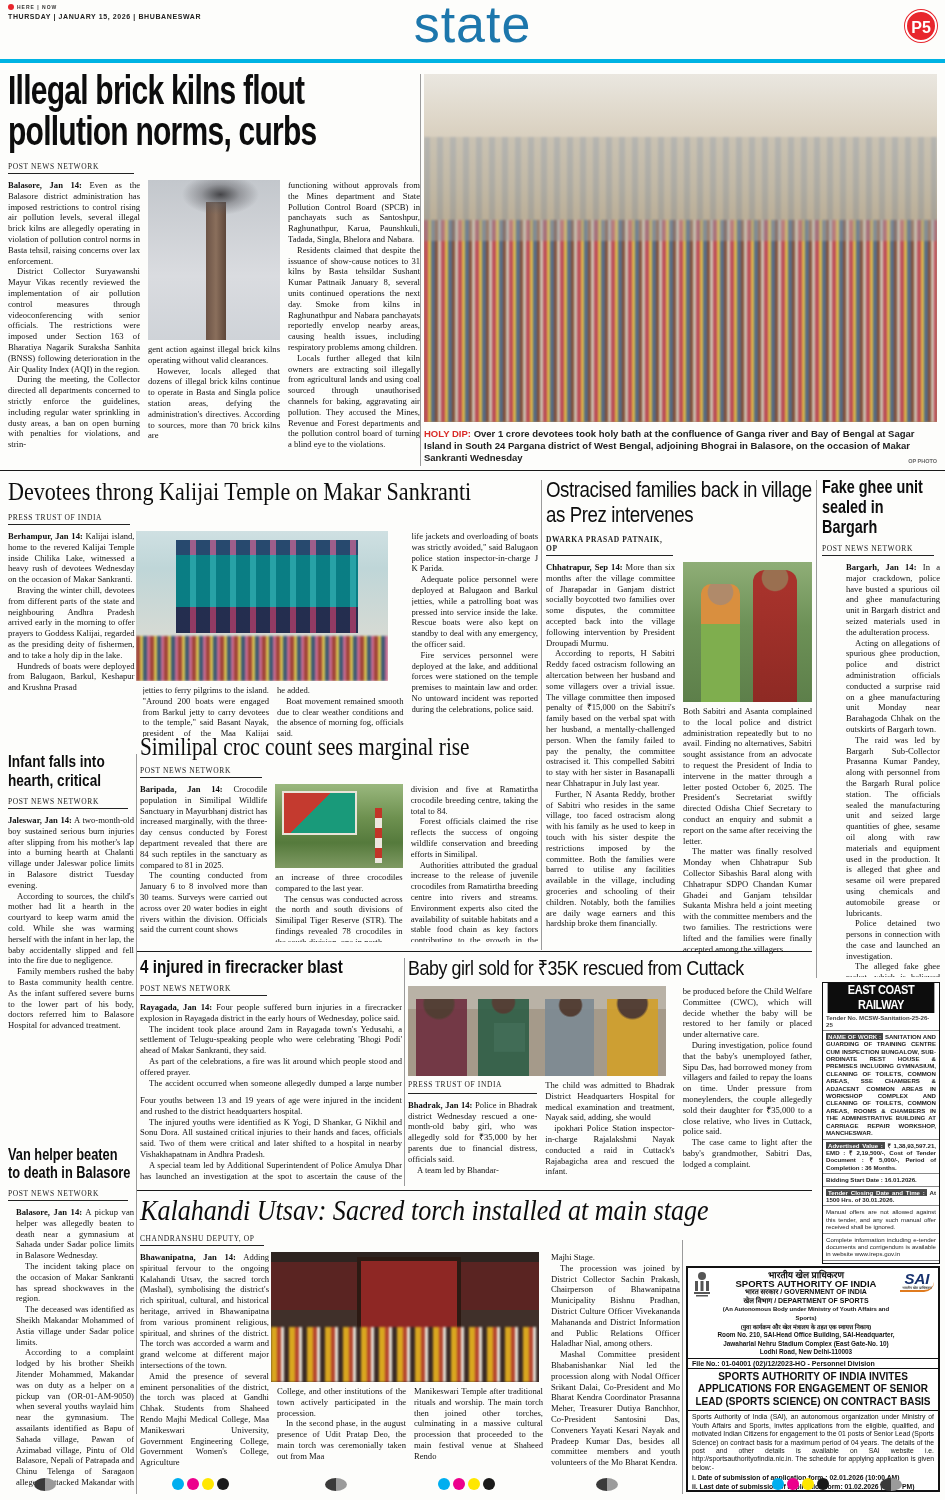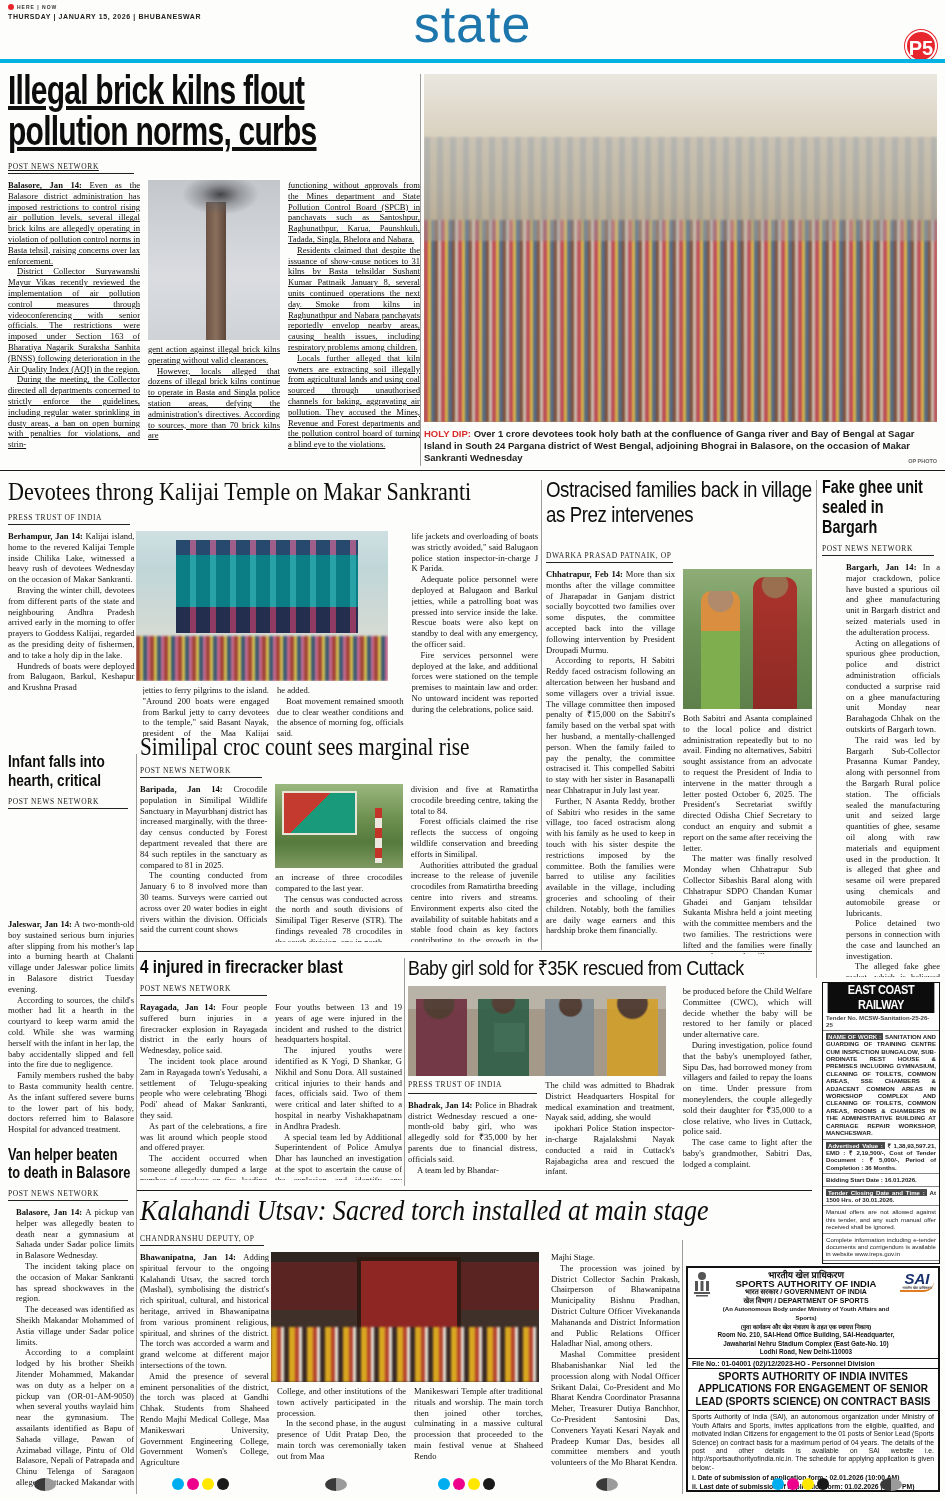--- a/index.html
+++ b/index.html
@@ -17,21 +17,21 @@
                letter-spacing:-1px;}
   .brand .logo .orissa{color:#23418f;}
   .brand .logo .post{color:#85b5e4;}
   .brand .dateline{font-family:"Liberation Sans",sans-serif;font-size:7px;font-weight:bold;color:#222;
                    letter-spacing:.6px;margin-top:3px;}
   .section-name{position:absolute;left:0;right:0;top:-6px;text-align:center;
                 font-family:"Liberation Sans",sans-serif;font-weight:400;font-size:52px;color:#1d77ac;
                 letter-spacing:1px;}
   .page-badge{position:absolute;right:8px;top:10px;width:32px;height:32px;border-radius:50%;
               background:#e8262d;color:#fff;font-family:"Liberation Sans",sans-serif;font-weight:800;
-              font-size:20px;line-height:32px;text-align:center;border:2px solid #fff;box-shadow:0 0 0 1px #e8262d;margin-top:20px;}
+              font-size:16px;line-height:32px;text-align:center;border:2px solid #fff;box-shadow:0 0 0 1px #e8262d;}
   .cyan-rule{position:absolute;left:0;top:59px;width:945px;height:4px;background:#00b3e3;}
 
   
   .article{position:absolute;overflow:hidden;}
   .article h1,.article h2{margin:0;color:#0d0d0d;}
   .h-black{font-family:"Liberation Sans",sans-serif;font-weight:800;transform:scaleX(.75);transform-origin:left top;}
   .h-black2{font-family:"Liberation Sans",sans-serif;font-weight:800;transform:scaleX(.8);transform-origin:left top;}
   .h-light{font-family:"Liberation Sans",sans-serif;font-weight:400;transform:scaleX(.85);transform-origin:left top;color:#1a1a1a;}
   .h-serif{font-family:"Liberation Serif",serif;font-weight:500;transform:scaleX(.85);transform-origin:left top;}
   .h-ital{font-family:"Liberation Serif",serif;font-weight:500;font-style:italic;transform:scaleX(.9);transform-origin:left top;}
@@ -146,21 +146,21 @@
         <span class="dot" data-name="brand-dot-icon"></span>
         <span data-name="brand-tagline-text">HERE | NOW</span>
       </div>
       <div class="dateline" data-name="edition-dateline">THURSDAY | JANUARY 15, 2026 | BHUBANESWAR</div>
     </div>
     <div class="section-name" data-name="section-title">state</div>
     <div class="page-badge" data-name="page-number-badge">P5</div>
   </header>
   <div class="cyan-rule" data-name="masthead-rule"></div>
 
-  <section class="article" style="left:8px;top:70px;width:412px;height:400px;text-decoration:underline;" data-name="article-lead-brick-kilns">
+  <section class="article" style="left:8px;top:70px;width:412px;height:400px;" data-name="article-lead-brick-kilns">
     <h1 class="h-black" style="font-size:40px;line-height:41px;width:548px;letter-spacing:-1px;" data-name="lead-headline">Illegal brick kilns flout pollution norms, curbs</h1>
     <div class="byline" style="width:126px;margin-top:10px;" data-name="lead-byline">POST NEWS NETWORK</div>
     <div class="cols" style="height:276px;">
       <div class="col" data-name="lead-col-1">
           <p data-name="paragraph"><b>Balasore, Jan 14:</b> Even as the Balasore district administration has imposed restrictions to control rising air pollution levels, several illegal brick kilns are allegedly operating in violation of pollution control norms in Basta tehsil, raising concerns over lax enforcement.</p>
           <p data-name="paragraph">District Collector Suryawanshi Mayur Vikas recently reviewed the implementation of air pollution control measures through videoconferencing with senior officials. The restrictions were imposed under Section 163 of Bharatiya Nagarik Suraksha Sanhita (BNSS) following deterioration in the Air Quality Index (AQI) in the region.</p>
           <p data-name="paragraph">During the meeting, the Collector directed all departments concerned to strictly enforce the guidelines, including regular water sprinkling in dusty areas, a ban on open burning with penalties for violations, and strin-</p>
         </div>
       <div class="col" data-name="lead-col-2">
         <div class="ph ph-kiln" style="width:100%;height:160px;margin-bottom:4px;" data-name="brick-kiln-photo"></div>
@@ -206,24 +206,24 @@
       <div class="col" data-name="kalijai-col-4">
           <p data-name="paragraph">life jackets and overloading of boats was strictly avoided," said Balugaon police station inspector-in-charge J K Parida.</p>
           <p data-name="paragraph">Adequate police personnel were deployed at Balugaon and Barkul jetties, while a patrolling boat was pressed into service inside the lake. Rescue boats were also kept on standby to deal with any emergency, the officer said.</p>
           <p data-name="paragraph">Fire services personnel were deployed at the lake, and additional forces were stationed on the temple premises to maintain law and order. No untoward incident was reported during the celebrations, police said.</p>
         </div>
     </div>
   </section>
 
   <section class="article" style="left:546px;top:477px;width:266px;height:477px;" data-name="article-ostracised-families">
     <h1 class="h-light" style="font-size:22px;line-height:25px;width:313px;letter-spacing:-.5px;" data-name="ostracised-headline">Ostracised families back in village as Prez intervenes</h1>
-    <div class="byline" style="width:127px;margin-top:24px;" data-name="ostracised-byline">DWARKA PRASAD PATNAIK, OP</div>
+    <div class="byline" style="width:127px;margin-top:8px;font-weight:bold;" data-name="ostracised-byline">DWARKA PRASAD PATNAIK, OP</div>
     <div class="cols" style="height:392px;">
       <div class="col" data-name="ostracised-col-1">
-          <p data-name="paragraph"><b>Chhatrapur, Feb 14:</b> More than six months after the village committee of Jharapadar in Ganjam district socially boycotted two families over some disputes, the committee accepted back into the village following intervention by President Droupadi Murmu.</p>
+          <p data-name="paragraph"><b>Chhatrapur, Sep 14:</b> More than six months after the village committee of Jharapadar in Ganjam district socially boycotted two families over some disputes, the committee accepted back into the village following intervention by President Droupadi Murmu.</p>
           <p data-name="paragraph">According to reports, H Sabitri Reddy faced ostracism following an altercation between her husband and some villagers over a trivial issue. The village committee then imposed penalty of ₹15,000 on the Sabitri's family based on the verbal spat with her husband, a mentally-challenged person. When the family failed to pay the penalty, the committee ostracised it. This compelled Sabitri to stay with her sister in Basanapalli near Chhatrapur in July last year.</p>
           <p data-name="paragraph">Further, N Asanta Reddy, brother of Sabitri who resides in the same village, too faced ostracism along with his family as he used to keep in touch with his sister despite the restrictions imposed by the committee. Both the families were barred to utilise any facilities available in the village, including groceries and schooling of their children. Notably, both the families are daily wage earners and this hardship broke them financially.</p>
         </div>
       <div class="col" data-name="ostracised-col-2">
         <div class="ph ph-ostracised" style="width:100%;height:140px;margin-bottom:4px;" data-name="ostracised-family-photo"></div>
         <div data-name="ostracised-col-2-text">
             <p data-name="paragraph">Both Sabitri and Asanta complained to the local police and district administration repeatedly but to no avail. Finding no alternatives, Sabitri sought assistance from an advocate to request the President of India to intervene in the matter through a letter posted October 6, 2025. The President's Secretariat swiftly directed Odisha Chief Secretary to conduct an enquiry and submit a report on the same after receiving the letter.</p>
             <p data-name="paragraph">The matter was finally resolved Monday when Chhatrapur Sub Collector Sibashis Baral along with Chhatrapur SDPO Chandan Kumar Ghadei and Ganjam tehsildar Sukanta Mishra held a joint meeting with the committee members and the two families. The restrictions were lifted and the families were finally accepted among the villagers.</p>
           </div>
       </div>
@@ -240,21 +240,21 @@
           <p data-name="paragraph">The raid was led by Bargarh Sub-Collector Prasanna Kumar Pandey, along with personnel from the Bargarh Rural police station. The officials sealed the manufacturing unit and seized large quantities of ghee, sesame oil along with raw materials and equipment used in the production. It is alleged that ghee and sesame oil were prepared using chemicals and automobile grease or lubricants.</p>
           <p data-name="paragraph">Police detained two persons in connection with the case and launched an investigation.</p>
           <p data-name="paragraph">The alleged fake ghee racket, which is believed to have been operating on the town's outskirts for a long time, has triggered concern among local residents and become a topic of widespread discussion. Further investigation is underway, police added.</p>
         </div>
     </div>
   </section>
 
   <section class="article" style="left:8px;top:752px;width:126px;height:392px;" data-name="article-infant-hearth">
     <h1 class="h-black2" style="font-size:17px;line-height:19px;width:156px;" data-name="infant-headline">Infant falls into hearth, critical</h1>
     <div class="byline" style="width:120px;margin-top:7px;" data-name="infant-byline">POST NEWS NETWORK</div>
-    <div class="cols" style="height:320px;align-items:flex-end;">
+    <div class="cols" style="height:320px;">
       <div class="col" data-name="infant-col-1">
           <p data-name="paragraph"><b>Jaleswar, Jan 14:</b> A two-month-old boy sustained serious burn injuries after slipping from his mother's lap into a burning hearth at Chalanti village under Jaleswar police limits in Balasore district Tuesday evening.</p>
           <p data-name="paragraph">According to sources, the child's mother had lit a hearth in the courtyard to keep warm amid the cold. While she was warming herself with the infant in her lap, the baby accidentally slipped and fell into the fire due to negligence.</p>
           <p data-name="paragraph">Family members rushed the baby to Basta community health centre. As the infant suffered severe burns to the lower part of his body, doctors referred him to Balasore Hospital for advanced treatment.</p>
         </div>
     </div>
   </section>
 
   <section class="article" style="left:8px;top:1146px;width:126px;height:349px;" data-name="article-van-helper">
     <h1 class="h-black2" style="font-size:16px;line-height:18px;width:156px;" data-name="van-helper-headline">Van helper beaten to death in Balasore</h1>
@@ -290,21 +290,21 @@
           <p data-name="paragraph">Authorities attributed the gradual increase to the release of juvenile crocodiles from Ramatirtha breeding centre into rivers and streams. Environment experts also cited the availability of suitable habitats and a stable food chain as key factors contributing to the growth in the crocodile population.</p>
         </div>
     </div>
   </section>
 
   <div class="hrule" style="left:136px;top:951px;width:676px;" data-name="section-divider"></div>
 
   <section class="article" style="left:140px;top:956px;width:262px;height:232px;" data-name="article-firecracker-blast">
     <h1 class="h-black2" style="font-size:19px;line-height:22px;width:326px;white-space:nowrap;" data-name="firecracker-headline">4 injured in firecracker blast</h1>
     <div class="byline" style="width:127px;margin-top:6px;" data-name="firecracker-byline">POST NEWS NETWORK</div>
-    <div class="cols" style="height:178px;">
+    <div class="cols" style="height:178px;flex-direction:column;">
       <div class="col" data-name="firecracker-col-1">
           <p data-name="paragraph"><b>Rayagada, Jan 14:</b> Four people suffered burn injuries in a firecracker explosion in Rayagada district in the early hours of Wednesday, police said.</p>
           <p data-name="paragraph">The incident took place around 2am in Rayagada town's Yedusahi, a settlement of Telugu-speaking people who were celebrating 'Bhogi Podi' ahead of Makar Sankranti, they said.</p>
           <p data-name="paragraph">As part of the celebrations, a fire was lit around which people stood and offered prayer.</p>
           <p data-name="paragraph">The accident occurred when someone allegedly dumped a large number of crackers on fire, leading to an explosion.</p>
         </div>
       <div class="col" data-name="firecracker-col-2">
           <p data-name="paragraph">Four youths between 13 and 19 years of age were injured in the incident and rushed to the district headquarters hospital.</p>
           <p data-name="paragraph">The injured youths were identified as K Yogi, D Shankar, G Nikhil and Sonu Dora. All sustained critical injuries to their hands and faces, officials said. Two of them were critical and later shifted to a hospital in nearby Vishakhapatnam in Andhra Pradesh.</p>
           <p data-name="paragraph">A special team led by Additional Superintendent of Police Amulya Dhar has launched an investigation at the spot to ascertain the cause of the explosion and identify any violations, officials said.</p>

